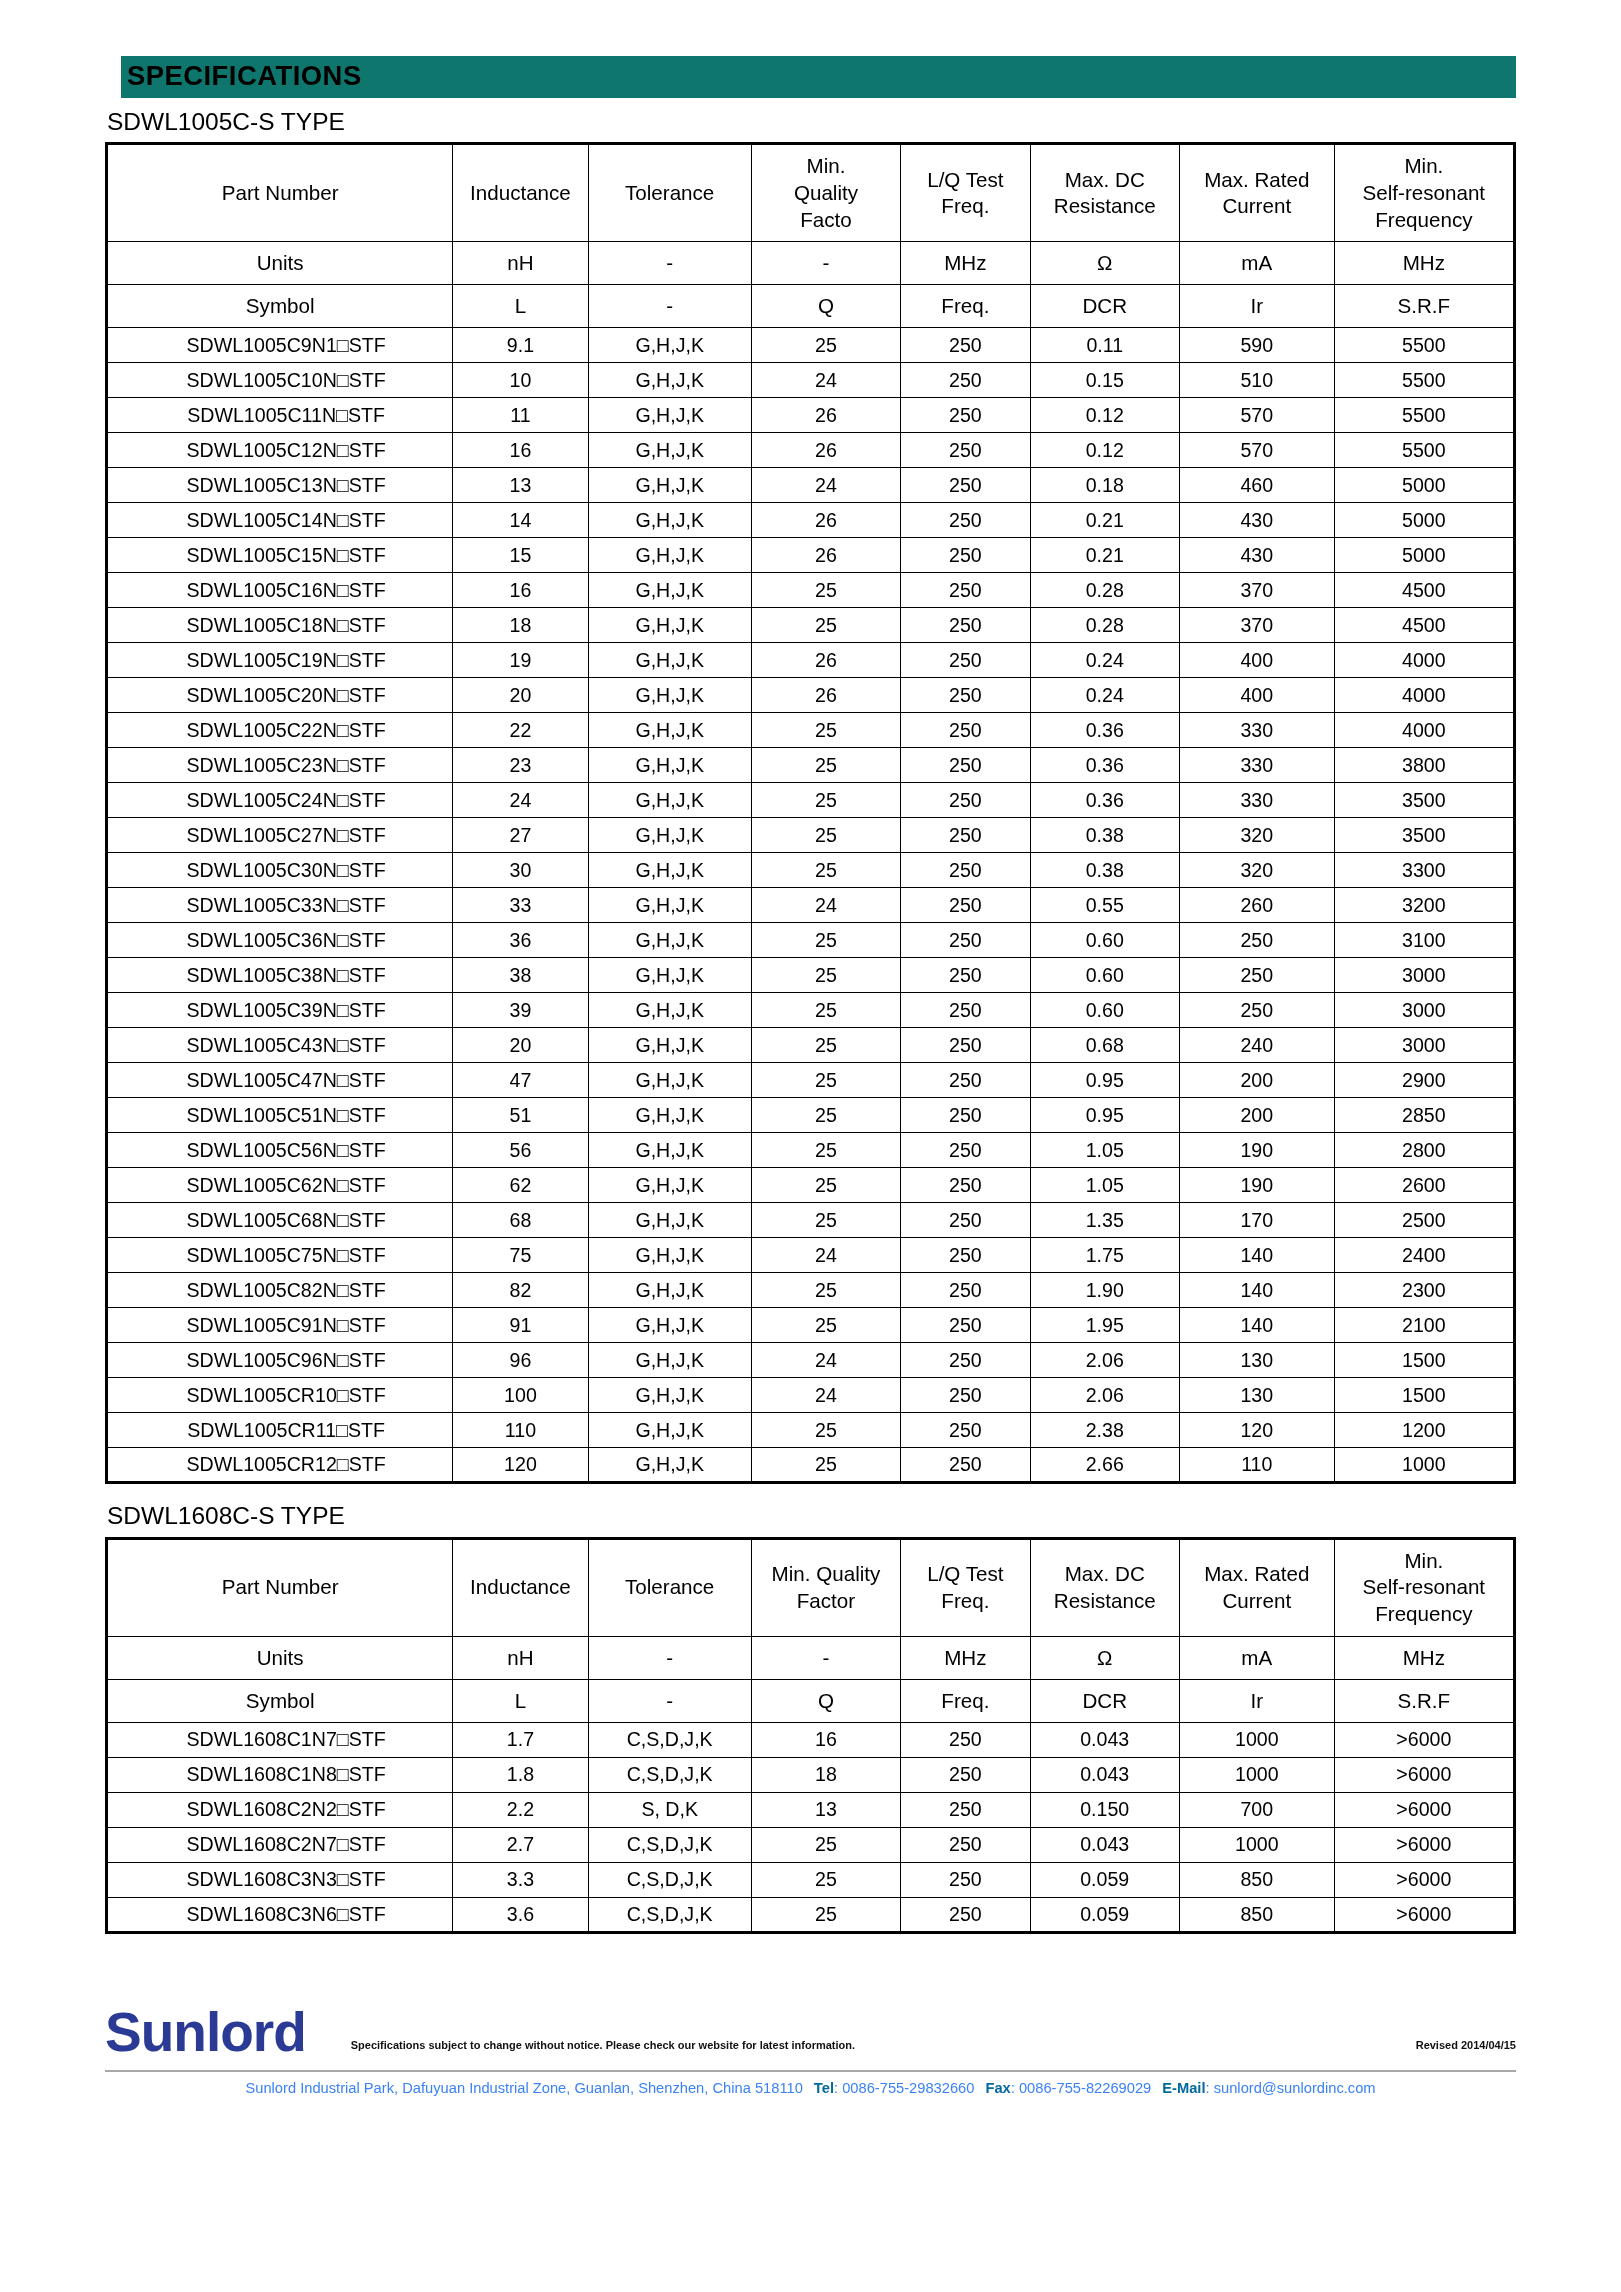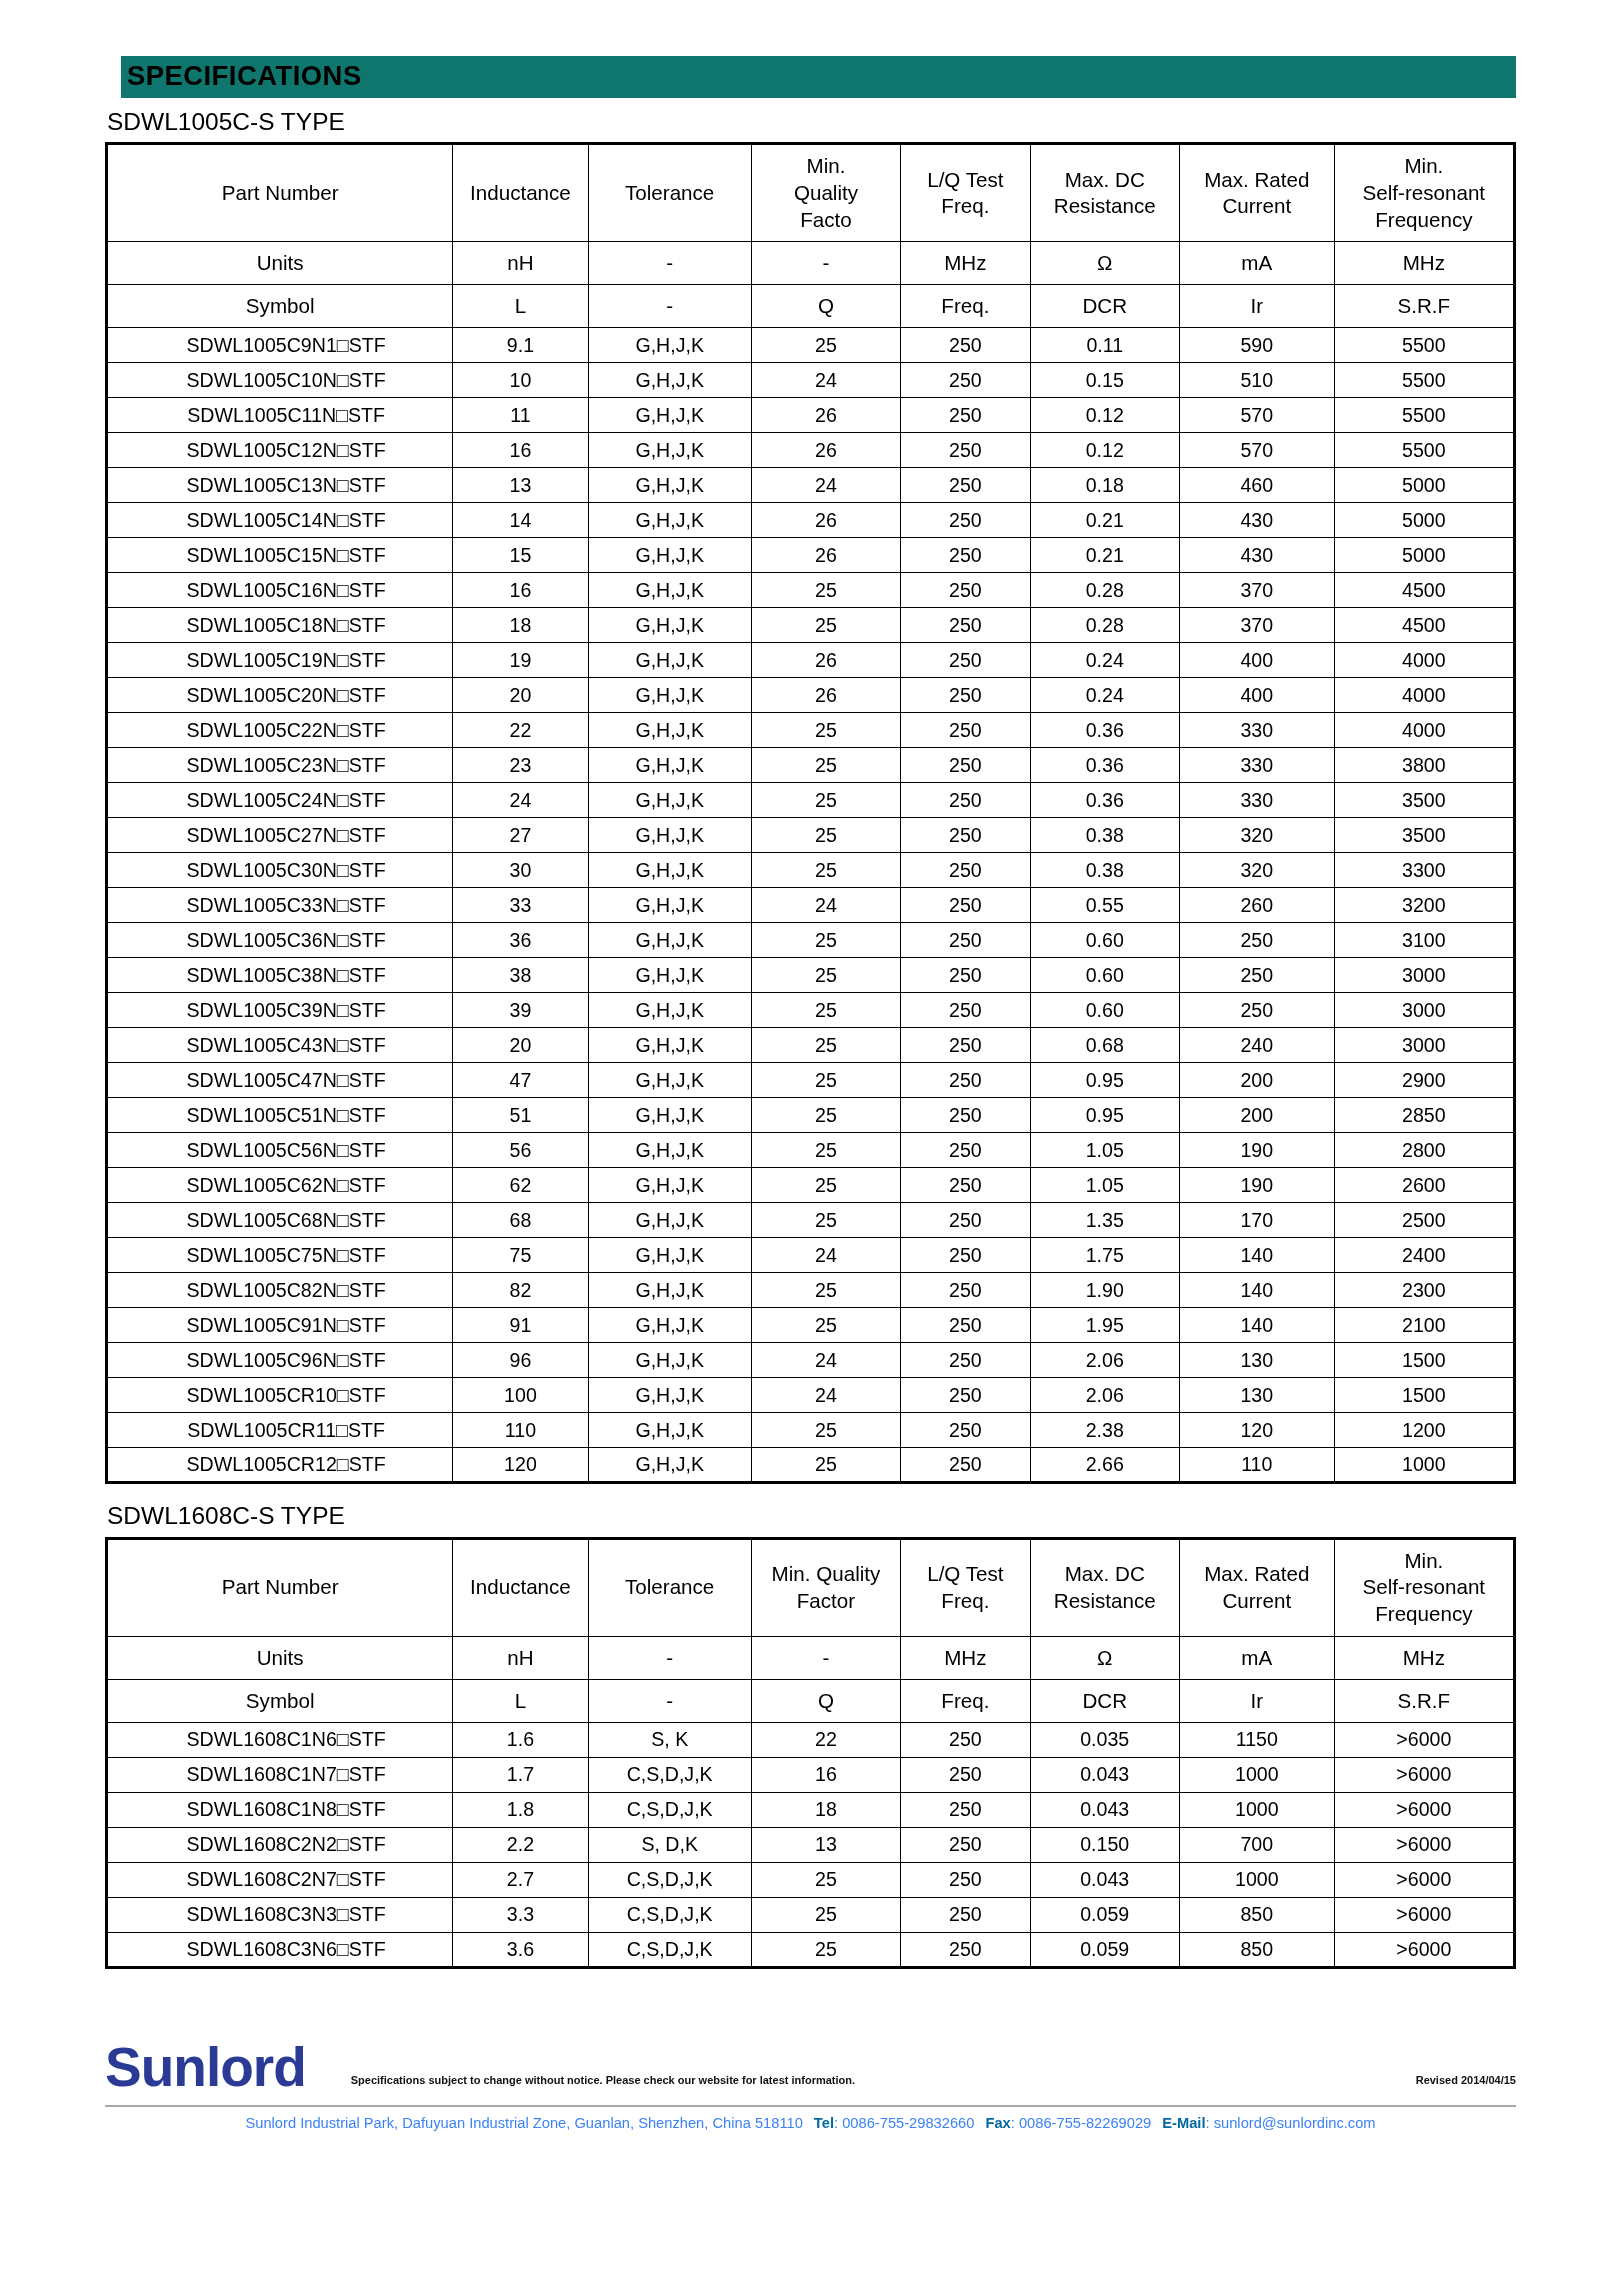--- a/index.html
+++ b/index.html
@@ -546,30 +546,20 @@
           <td class="units-cell">-</td>
           <td class="units-cell">Q</td>
           <td class="units-cell">Freq.</td>
           <td class="units-cell">DCR</td>
           <td class="units-cell">Ir</td>
           <td class="units-cell">S.R.F</td>
         </tr>
     </tbody>
     <tbody>
         <tr>
-          <td class="part-cell">SDWL1608C1N6□STF</td>
-          <td class="data-cell">1.6</td>
-          <td class="data-cell">S, K</td>
-          <td class="data-cell">22</td>
-          <td class="data-cell">250</td>
-          <td class="data-cell">0.035</td>
-          <td class="data-cell">1150</td>
-          <td class="data-cell">&gt;6000</td>
-        </tr>
-        <tr>
           <td class="part-cell">SDWL1608C1N7□STF</td>
           <td class="data-cell">1.7</td>
           <td class="data-cell">C,S,D,J,K</td>
           <td class="data-cell">16</td>
           <td class="data-cell">250</td>
           <td class="data-cell">0.043</td>
           <td class="data-cell">1000</td>
           <td class="data-cell">&gt;6000</td>
         </tr>
         <tr>

